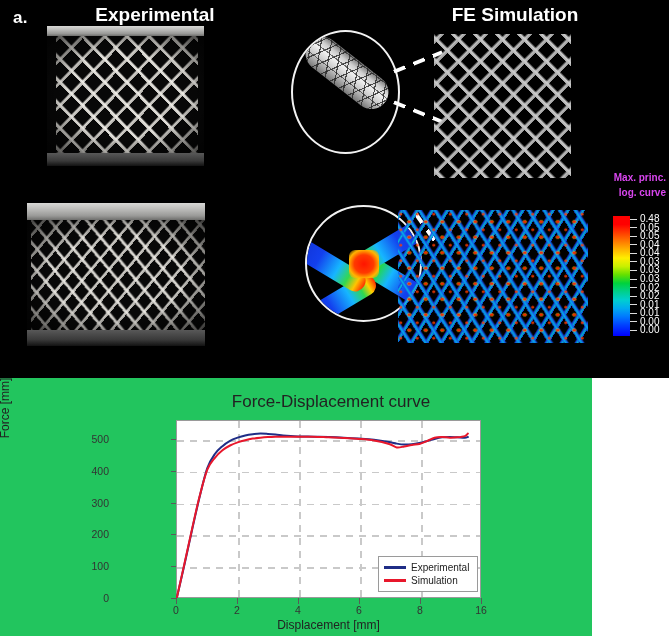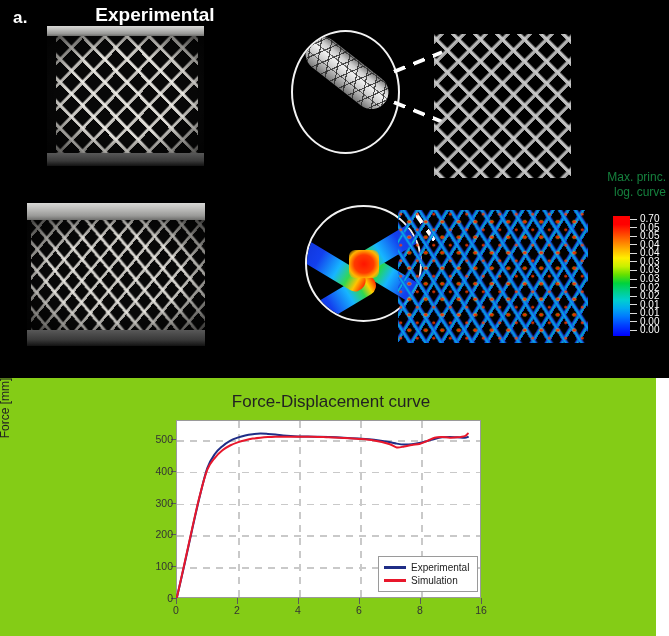--- a/index.html
+++ b/index.html
@@ -103,34 +103,34 @@
     background:linear-gradient(90deg,#ff2a00 0%,#ffc400 10%,#34d84e 22%,#16b6ff 38%,#1340ee 64%,#0f2fd0 100%);}
   #cross-core{position:absolute;left:50%;top:50%;width:30px;height:28px;
     transform:translate(-50%,-50%);border-radius:6px;
     background:radial-gradient(ellipse at 50% 50%, #ff1500 0%, #ff3a00 46%, #ffb400 72%, rgba(255,200,0,0) 100%);}
 
   
   .dash-line{position:absolute;height:4px;background:
      repeating-linear-gradient(90deg,#fff 0 12px, rgba(0,0,0,0) 12px 21px);}
 
   
-  #cbar-title{position:absolute;right:3px;top:170px;width:92px;color:#15803d;
-     font-size:12px;line-height:15px;text-align:right;}
+  #cbar-title{position:absolute;right:3px;top:170px;width:92px;color:#d946ef;
+     font-size:10px;line-height:15px;text-align:right;font-weight:bold;}
   #cbar-wrap{position:absolute;left:613px;top:216px;width:56px;height:120px;}
   #cbar-grad{position:absolute;left:0;top:0;width:17px;height:120px;
     background:linear-gradient(180deg,
       #ff0000 0%, #ff0000 7%, #ff3c00 14%, #ff7800 21%, #ffb400 28%,
       #ffee00 35%, #c8f000 42%, #64e000 49%, #00d23c 56%, #00d08c 63%,
       #00cfd0 70%, #00aaf0 77%, #0078ff 84%, #0040ff 91%, #0000ff 100%);}
   .cbar-row{position:absolute;left:17px;height:8px;display:flex;align-items:center;}
   .cbar-tick{width:7px;height:1px;background:#dcdcdc;margin-right:3px;}
   .cbar-lab{color:#fff;font-size:10px;line-height:8px;}
 
   
-  #panel-b{position:absolute;left:0;top:378px;width:656px;height:258px;background:#84cc16;}
+  #panel-b{position:absolute;left:0;top:378px;width:592px;height:258px;background:#22c55e;}
   #chart-title{position:absolute;left:176px;top:14px;width:310px;text-align:center;
      font-size:17px;color:#222;}
   #plot{position:absolute;left:176px;top:42px;width:305px;height:178px;
      border:1px solid #9a9a9a;background:#fff;box-sizing:border-box;}
   .gridline{position:absolute;background:
      repeating-linear-gradient(90deg,#c9c9c9 0 7px, rgba(0,0,0,0) 7px 13px);height:1.5px;left:0;right:0;}
   .gridline.v{background:repeating-linear-gradient(180deg,#c9c9c9 0 7px, rgba(0,0,0,0) 7px 13px);
      width:1.5px;height:auto;top:0;bottom:0;left:auto;right:auto;}
   .ytick-lab{position:absolute;right:483px;font-size:10.5px;color:#333;text-align:right;
      width:40px;transform:translateY(-50%);}
@@ -151,20 +151,21 @@
   svg.curves{position:absolute;left:0;top:0;width:100%;height:100%;overflow:visible;}
 </style>
 </head>
 <body>
 
 <div id="panel-a">
 
   <span class="panel-letter" id="letter-a">a.</span>
 
   <span class="col-title" id="title-exp">Experimental</span>
+  <span class="col-title" id="title-fe">FE Simulation</span>
 
   <div class="photo" id="photo-top">
     <div class="platen"></div>
     <div class="photo-body">
       <div class="mesh-gray"></div>
       <div class="vign"></div>
     </div>
     <div class="floor"></div>
   </div>
 
@@ -207,21 +208,21 @@
 
   <div id="cbar-title">
     <div>Max. princ.</div>
     <div>log. curve</div>
   </div>
   <div id="cbar-wrap">
     <div id="cbar-grad"></div>
     <div id="cbar-labels">
         <div class="cbar-row" style="top: -1px;">
           <span class="cbar-tick"></span>
-          <span class="cbar-lab">0.70</span>
+          <span class="cbar-lab">0.48</span>
         </div>
         <div class="cbar-row" style="top: 7.57143px;">
           <span class="cbar-tick"></span>
           <span class="cbar-lab">0.05</span>
         </div>
         <div class="cbar-row" style="top: 16.1429px;">
           <span class="cbar-tick"></span>
           <span class="cbar-lab">0.05</span>
         </div>
         <div class="cbar-row" style="top: 24.7143px;">
@@ -270,20 +271,21 @@
         </div>
       </div>
   </div>
 </div>
 
 <div id="panel-b">
 
   <div id="chart-title">Force-Displacement curve</div>
 
   <div id="ylabel">Force [mm]</div>
+  <div id="xlabel">Displacement [mm]</div>
 
   <div id="axis-ticks">
       <div class="ytick-mark" style="top: 220px;"></div>
       <div class="ytick-lab" style="top: 220px;">0</div>
       <div class="ytick-mark" style="top: 188.214px;"></div>
       <div class="ytick-lab" style="top: 188.214px;">100</div>
       <div class="ytick-mark" style="top: 156.429px;"></div>
       <div class="ytick-lab" style="top: 156.429px;">200</div>
       <div class="ytick-mark" style="top: 124.643px;"></div>
       <div class="ytick-lab" style="top: 124.643px;">300</div>

